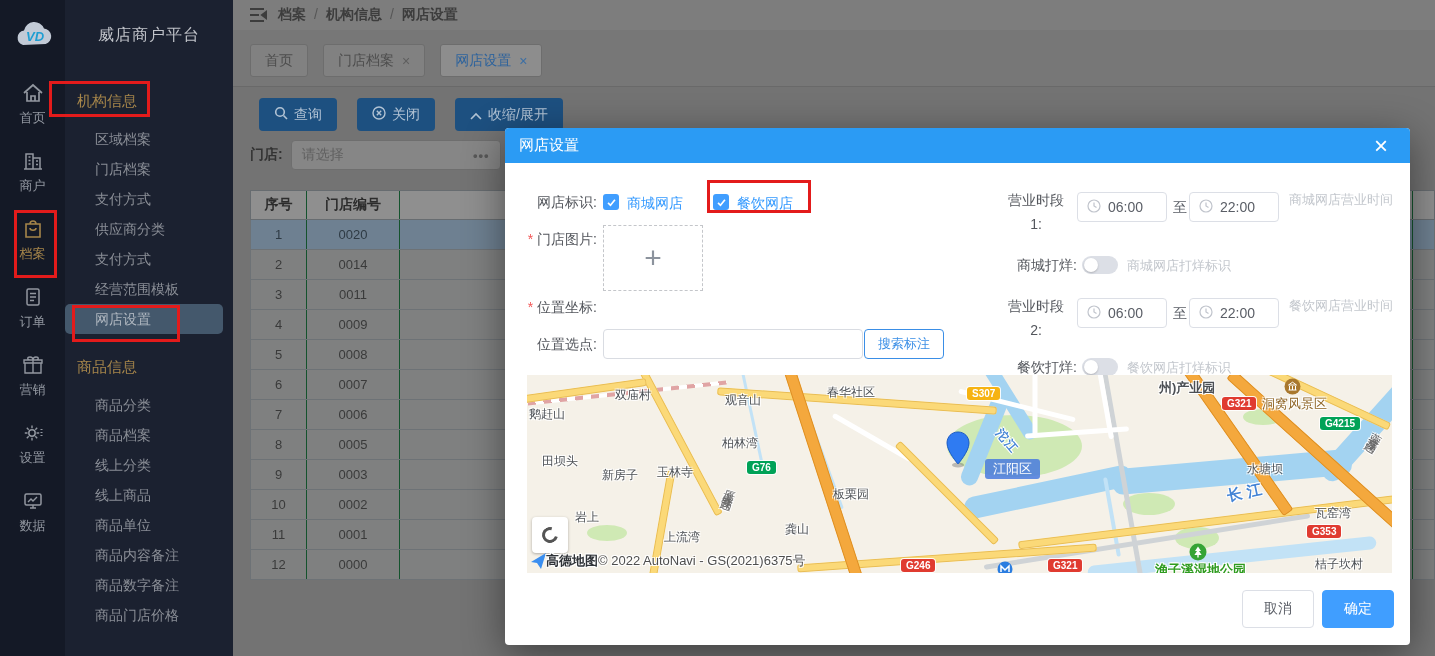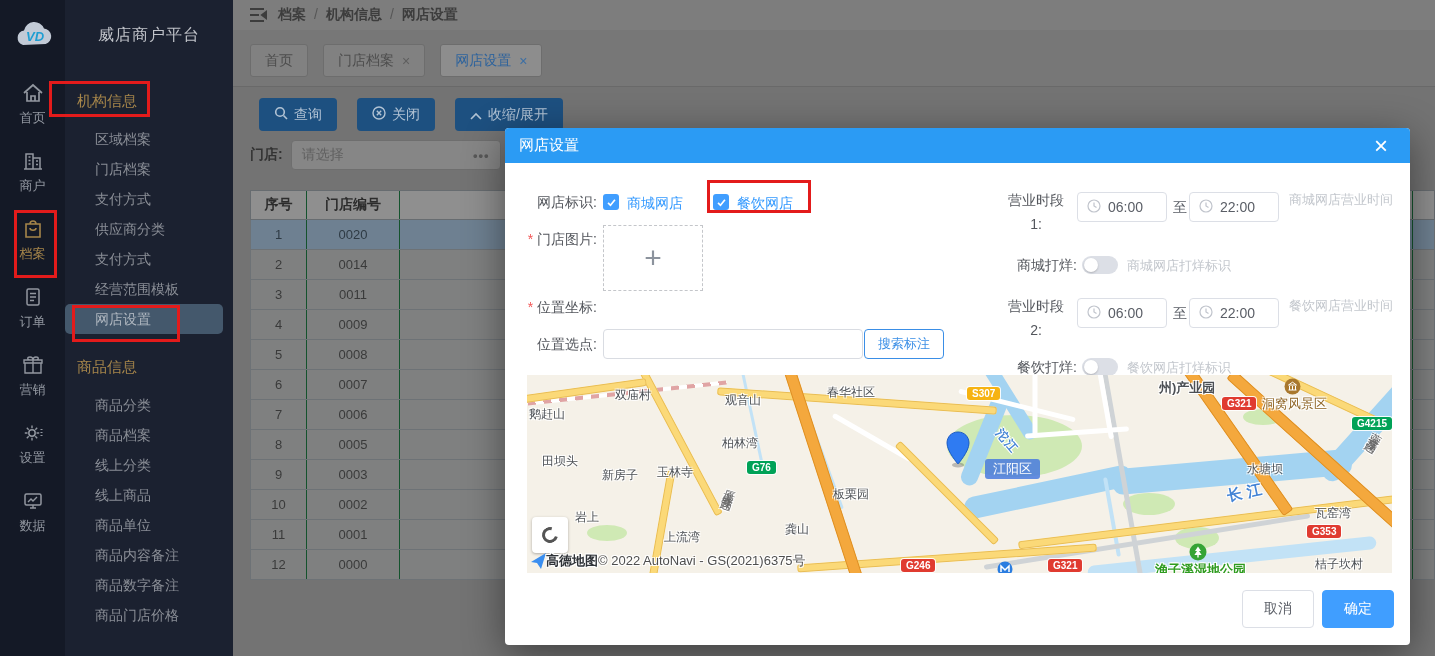--- a/index.html
+++ b/index.html
@@ -543,21 +543,21 @@
           <div class="mlabel river rot50" style="left: 466px; top: 58px;">沱江</div>
           <div class="mlabel river bigriver" style="left: 700px; top: 108px;">长江</div>
           <div class="mlabel vroad" style="left: 196px; top: 106px;">厦蓉高速</div>
           <div class="mlabel vroad rot30" style="left: 844px; top: 50px;">蓉遵高速</div>
         </div>
       <div>
 
       <div class="mbadge yellow" style="left: 440px; top: 12px;">S307</div>
           <div class="mbadge green" style="left: 220px; top: 86px;">G76</div>
           <div class="mbadge red" style="left: 695px; top: 22px;">G321</div>
-          <div class="mbadge green" style="left: 825px; top: 42px;">G4215</div>
+          <div class="mbadge green" style="left: 793px; top: 42px;">G4215</div>
           <div class="mbadge red" style="left: 780px; top: 150px;">G353</div>
           <div class="mbadge red" style="left: 374px; top: 184px;">G246</div>
           <div class="mbadge red" style="left: 521px; top: 184px;">G321</div>
         </div>
 
       <span class="micon" style="left:757px;top:3px">
         <svg width="17" height="17" viewBox="0 0 17 17">
             <circle cx="8.5" cy="8.5" r="8" fill="#a9782e"></circle>
             <path d="M4.5 12h8M5.5 12V8M8.5 12V8M11.5 12V8M4.5 7L8.5 4.2 12.5 7z" stroke="#fff" stroke-width="1" fill="none"></path>
           </svg>

